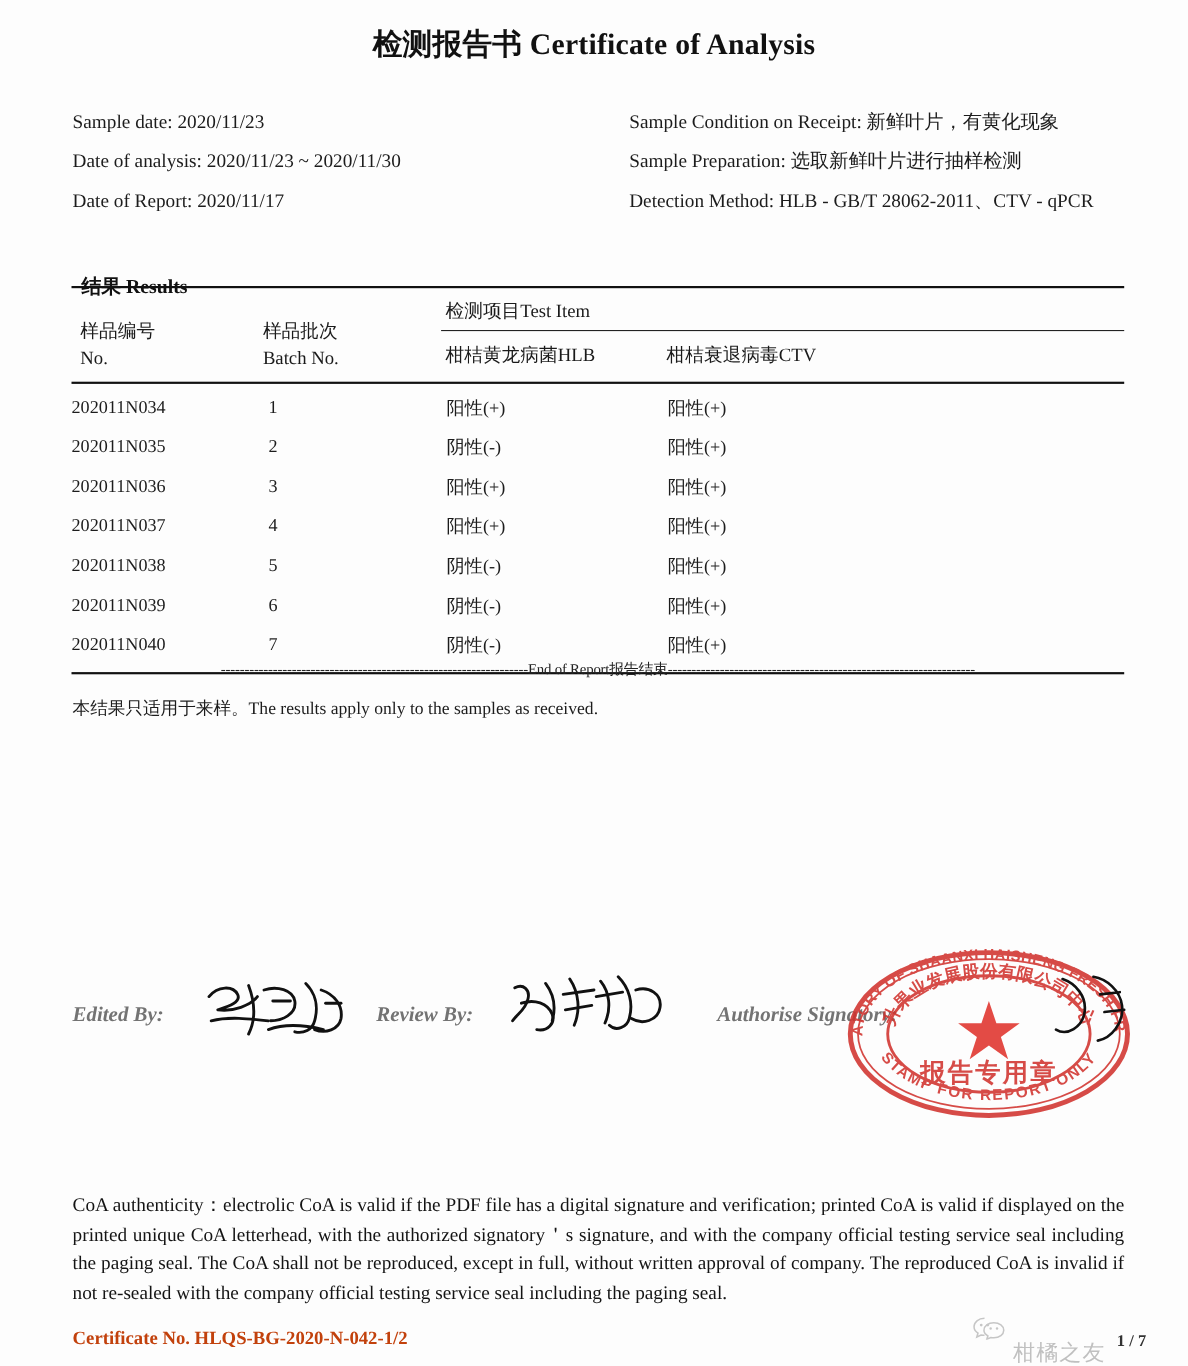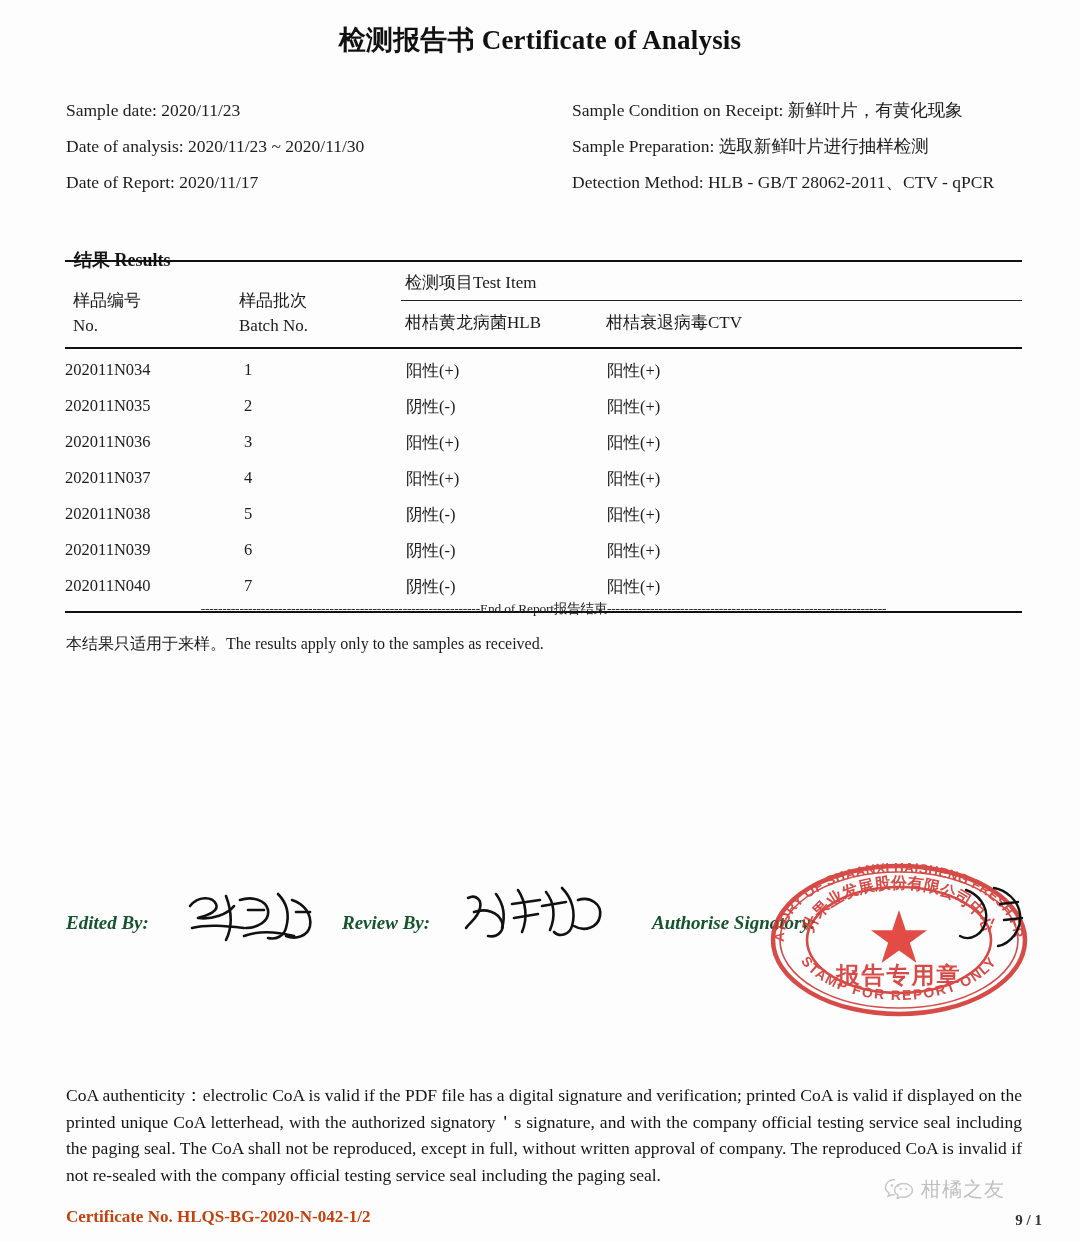--- a/index.html
+++ b/index.html
@@ -168,21 +168,21 @@
     top: 908px;
     left: 0;
     width: 1080px;
     height: 60px;
   }
   .sig-label {
     position: absolute;
     font-size: 19px;
     font-weight: bold;
     font-style: italic;
-    color: #14532d;
+    color: #737373;
     white-space: nowrap;
   }
   .sig-label.l1 { left: 66px; top: 4px; }
   .sig-label.l2 { left: 342px; top: 4px; }
   .sig-label.l3 { left: 652px; top: 4px; }
 
   .sig-ink {
     position: absolute;
     pointer-events: none;
   }
@@ -255,20 +255,21 @@
     display: flex;
     align-items: center;
     gap: 7px;
     opacity: 0.55;
   }
   .watermark .wm-text {
     font-family: "Liberation Sans", sans-serif;
     font-size: 20px;
     color: #8e8e8e;
     letter-spacing: 1px;
+    margin-top: 40px;
   }
 </style>
 </head>
 <body>
 
 <div class="page">
 
   <div class="doc-title">检测报告书 Certificate of Analysis</div>
 
   <div class="meta-left">
@@ -436,21 +437,21 @@
         <path d="M56 40 L74 38"></path>
       </g>
     </svg>
   </div>
 
   <div class="auth-en">
     <p>CoA authenticity：electrolic CoA is valid if the PDF file has a digital signature and verification; printed CoA is valid if displayed on the printed unique CoA letterhead, with the authorized signatory＇s signature, and with the company official testing service seal including the paging seal. The CoA shall not be reproduced, except in full, without written approval of company. The reproduced CoA is invalid if not re-sealed with the company official testing service seal including the paging seal.</p>
   </div>
 
   <div class="cert-no">Certificate No. HLQS-BG-2020-N-042-1/2</div>
-  <div class="page-no">9 / 1</div>
+  <div class="page-no">1 / 7</div>
 
   <div class="watermark">
     <span>
       <svg width="30" height="22" viewBox="0 0 30 22">
         <g fill="none" stroke="#9a9a9a" stroke-width="1.4">
           <path d="M11 2.5 C5.5 2.5 1.5 6 1.5 10.2 C1.5 12.5 2.9 14.6 5.1 15.9 L4 19.5 L7.9 17.6 C8.9 17.8 9.9 17.9 11 17.9"></path>
           <path d="M19.5 6.5 C24.6 6.5 28.5 9.6 28.5 13.3 C28.5 17.1 24.6 20.2 19.5 20.2 C18.5 20.2 17.6 20.1 16.7 19.9 L13.1 21.5 L14.1 18.4 C12 17.2 10.5 15.4 10.5 13.3 C10.5 9.6 14.4 6.5 19.5 6.5 Z"></path>
         </g>
         <circle cx="8" cy="8.6" r="1.25" fill="#9a9a9a"></circle>
         <circle cx="14" cy="8.6" r="1.25" fill="#9a9a9a"></circle>

